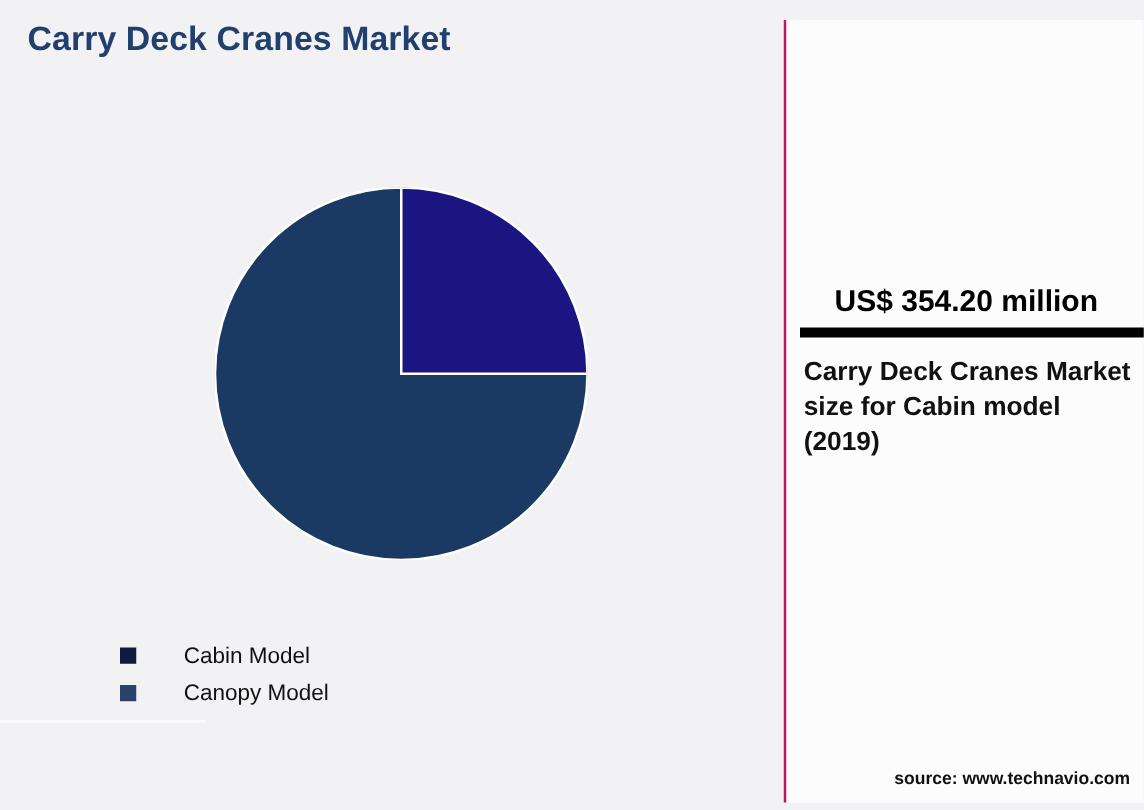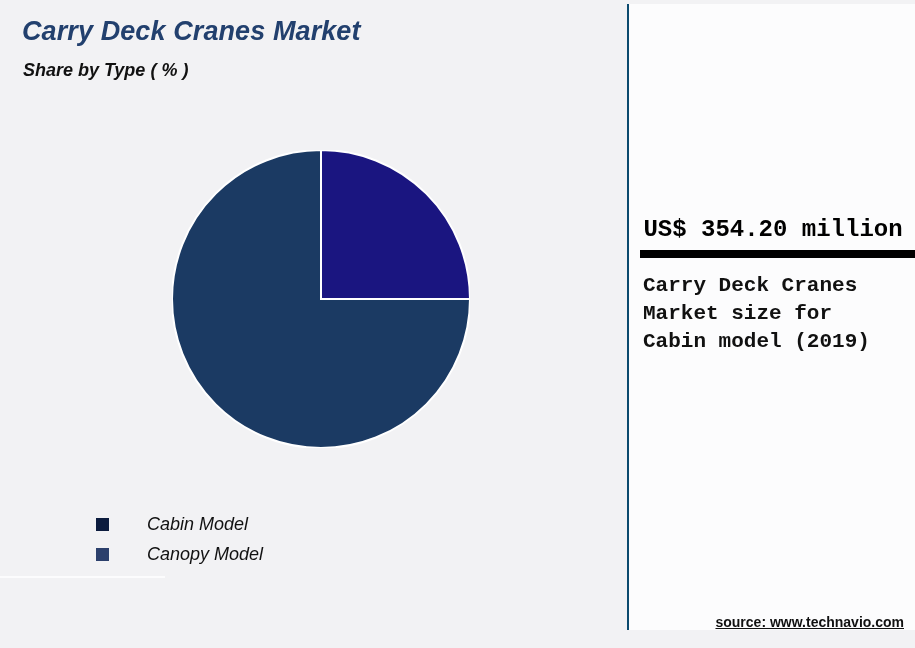--- a/index.html
+++ b/index.html
@@ -24,21 +24,20 @@
     background: #f2f2f4;
   }
 
   
   #left-panel {
     position: absolute;
     left: 0; top: 0;
     width: 625px;
     height: 544px;
     background: #f2f2f4;
-    font-style: italic;
   }
 
   #chart-title {
     position: absolute;
     left: 22px;
     top: 16px;
     font-size: 27px;
     font-weight: bold;
     color: #22406e;
     letter-spacing: 0.1px;
@@ -100,26 +99,25 @@
     top: 576px;
     width: 165px;
     height: 2px;
     background: #fcfcfd;
   }
 
   
   #right-panel {
     position: absolute;
     left: 627px;
-    top: 4px;
+    top: 16px;
     width: 288px;
     height: 626px;
     background: #fcfcfd;
-    border-left: 2px solid #0c4a6e;
-    font-family: Liberation Mono, monospace;
+    border-left: 2px solid #be185d;
   }
 
   #kpi-value {
     position: absolute;
     left: 0;
     top: 212px;
     width: 288px;
     text-align: center;
     font-size: 24px;
     font-weight: bold;
@@ -150,33 +148,31 @@
   #source-note {
     position: absolute;
     left: 627px;
     top: 614px;
     width: 277px;
     text-align: right;
     font-size: 14px;
     font-weight: bold;
     color: #111111;
     white-space: nowrap;
-    text-decoration: underline;
   }
 </style>
 </head>
 <body>
 
 <div id="stage">
 
   <div id="left-panel">
 
     <div id="chart-title" style="color: rgb(34, 64, 110);">Carry Deck Cranes Market</div>
 
-    <div id="chart-subtitle">Share by Type ( % )</div>
 
     <div id="pie-wrap">
       <svg id="pie-svg" viewBox="0 0 298 298">
 
         <path id="slice-0" d="M 149 149 L 298.00 149.00 A 149 149 0 1 1 149.00 0.00 Z" fill="#1b3a63" stroke="#ffffff" stroke-width="2"></path>
 
         <path id="slice-1" d="M 149 149 L 149.00 0.00 A 149 149 0 0 1 298.00 149.00 Z" fill="#1a1580" stroke="#ffffff" stroke-width="2"></path>
       </svg>
     </div>
 

